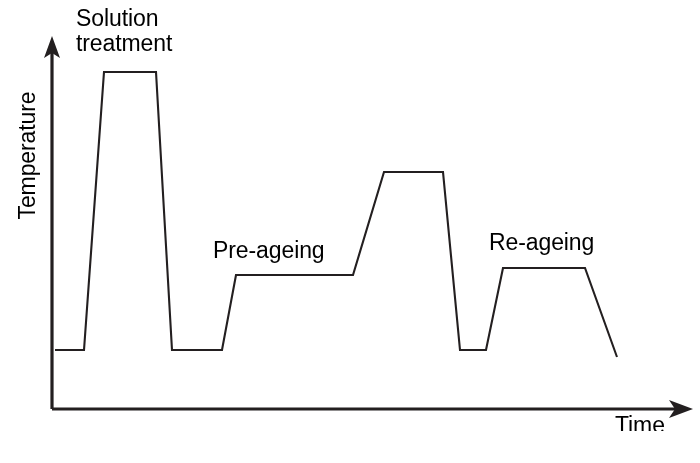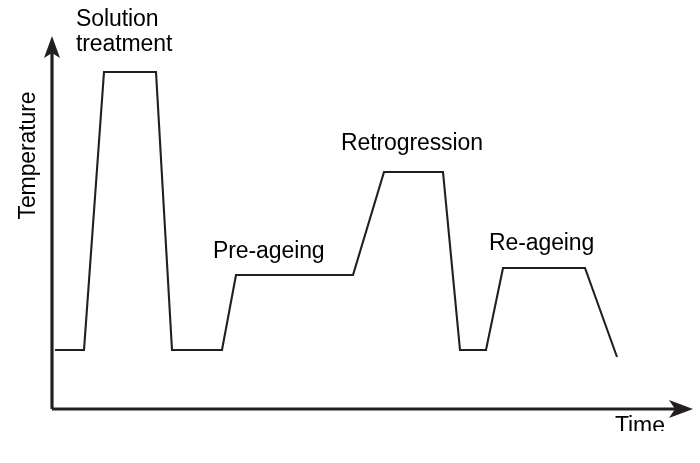--- a/index.html
+++ b/index.html
@@ -101,21 +101,20 @@
 
     <polyline id="profile-line" class="profile-path" points="55,350 84,350 104,72 156,72 172,350 222,350 236,275 353,275 384,172 443,172 460,350 486,350 503,268 585,268 617,357"></polyline>
   </svg>
 
   <div id="label-solution-treatment" class="diagram-label">Solution
 treatment</div>
 
 
   <div id="label-pre-ageing" class="diagram-label">Pre-ageing</div>
 
-  <div id="label-retrogression" class="diagram-label">Retrogression</div>
 
   <div id="label-re-ageing" class="diagram-label">Re-ageing</div>
 
   <div id="label-temperature" class="diagram-label">Temperature</div>
 
   <div id="label-time" class="diagram-label">Time</div>
 
 </div>
 
 </body></html>

